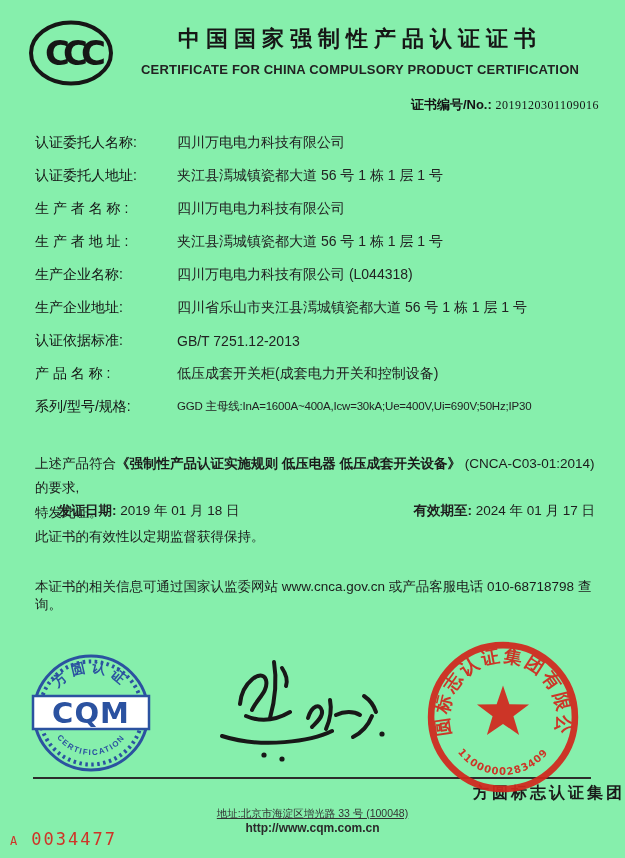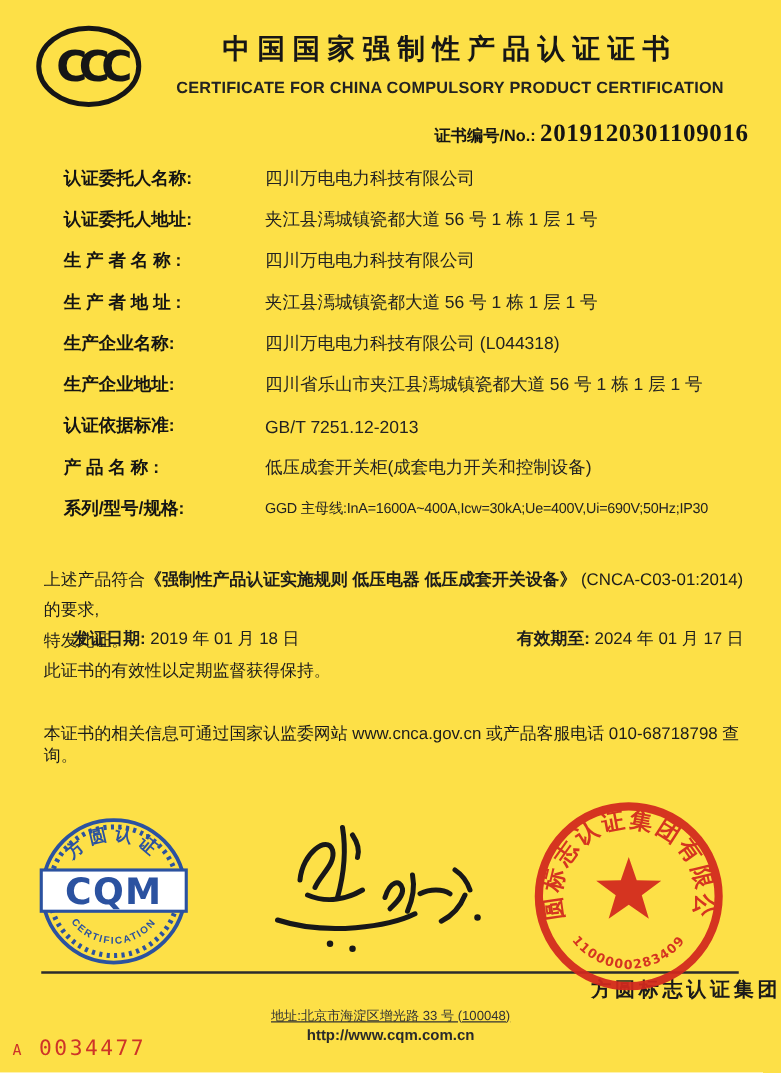--- a/index.html
+++ b/index.html
@@ -1,31 +1,31 @@
 <!DOCTYPE html>
 <html><head>
 <meta charset="utf-8">
 <style>
   html,body{margin:0;padding:0;background:#ffffff;}
   .page{
-    position:relative;width:625px;height:858px;background:#fde047;
+    position:relative;width:625px;height:858px;background:#86efac;
     font-family:"Liberation Sans",sans-serif;color:#1e1e1e;overflow:hidden;
   }
   
   .ccc-logo{position:absolute;left:26px;top:14px;width:90px;height:78px;}
   .title-block{position:absolute;left:140px;top:24px;width:440px;text-align:center;}
   .title-cn{font-size:22px;font-weight:700;letter-spacing:6px;color:#161616;white-space:nowrap;}
   .title-en{font-size:13px;font-weight:700;letter-spacing:0.2px;color:#222;margin-top:8px;white-space:nowrap;}
   .cert-no{position:absolute;right:26px;top:96px;font-size:13px;font-weight:700;color:#141414;}
-  .cert-no .num{font-family:"Liberation Serif",serif;font-weight:700;font-size:20px;letter-spacing:0.5px;}
+  .cert-no .num{font-family:"Liberation Serif",serif;font-weight:400;font-size:12px;letter-spacing:0.5px;}
   
   .fields{position:absolute;left:35px;top:126px;right:20px;}
   .field-row{height:33px;display:flex;align-items:center;}
-  .f-label{flex:none;width:142px;font-size:14px;font-weight:700;color:#141414;white-space:nowrap;margin-left:16px;}
-  .f-value{font-size:14px;color:#222;white-space:nowrap;margin-left:19px;}
+  .f-label{flex:none;width:142px;font-size:14px;font-weight:400;color:#141414;white-space:nowrap;}
+  .f-value{font-size:14px;color:#222;white-space:nowrap;}
   .f-value.small{font-size:11.5px;letter-spacing:-0.2px;}
   
   .statement{position:absolute;left:35px;top:452px;right:22px;font-size:13.5px;line-height:1.8;color:#1b1b1b;}
   .statement b{font-weight:700;}
   .dates{position:absolute;left:35px;top:502px;right:30px;display:flex;justify-content:space-between;font-size:13.5px;}
   .dates .lbl{font-weight:700;margin-left:23px;}
   .note1{position:absolute;left:35px;top:528px;font-size:13.5px;color:#1b1b1b;}
   .note2{position:absolute;left:35px;top:578px;right:20px;font-size:13.5px;color:#1b1b1b;}
   
   .cqm-logo{position:absolute;left:30px;top:652px;width:122px;height:122px;}

